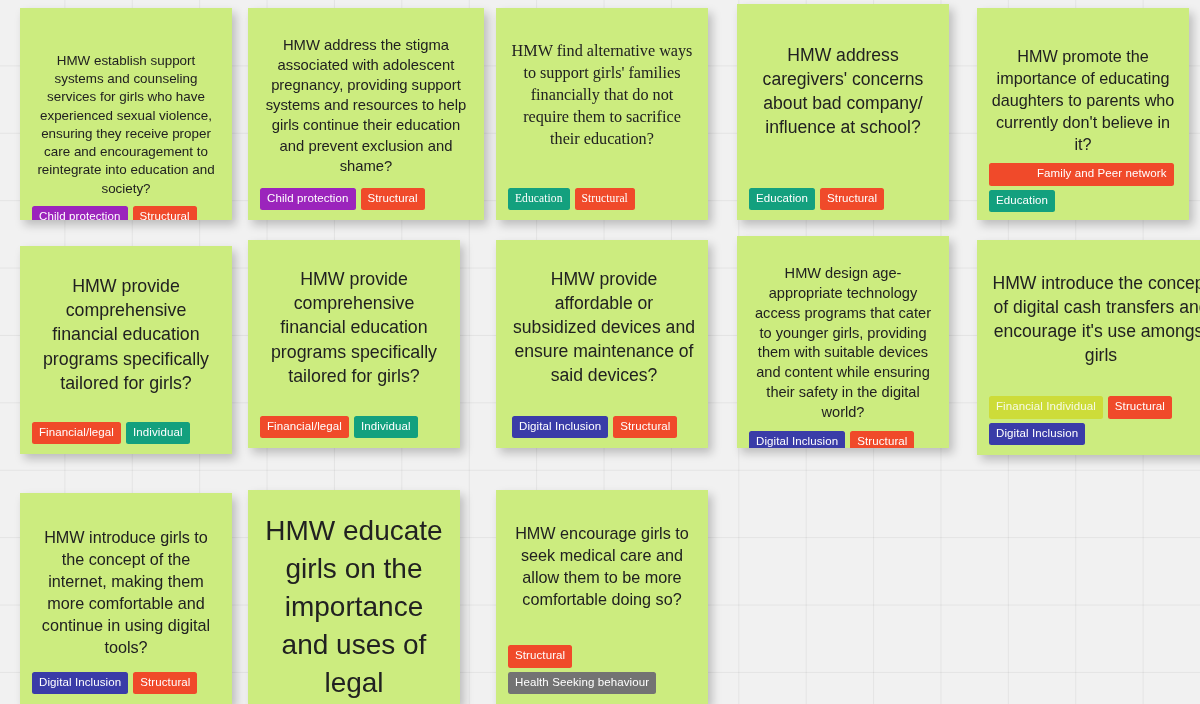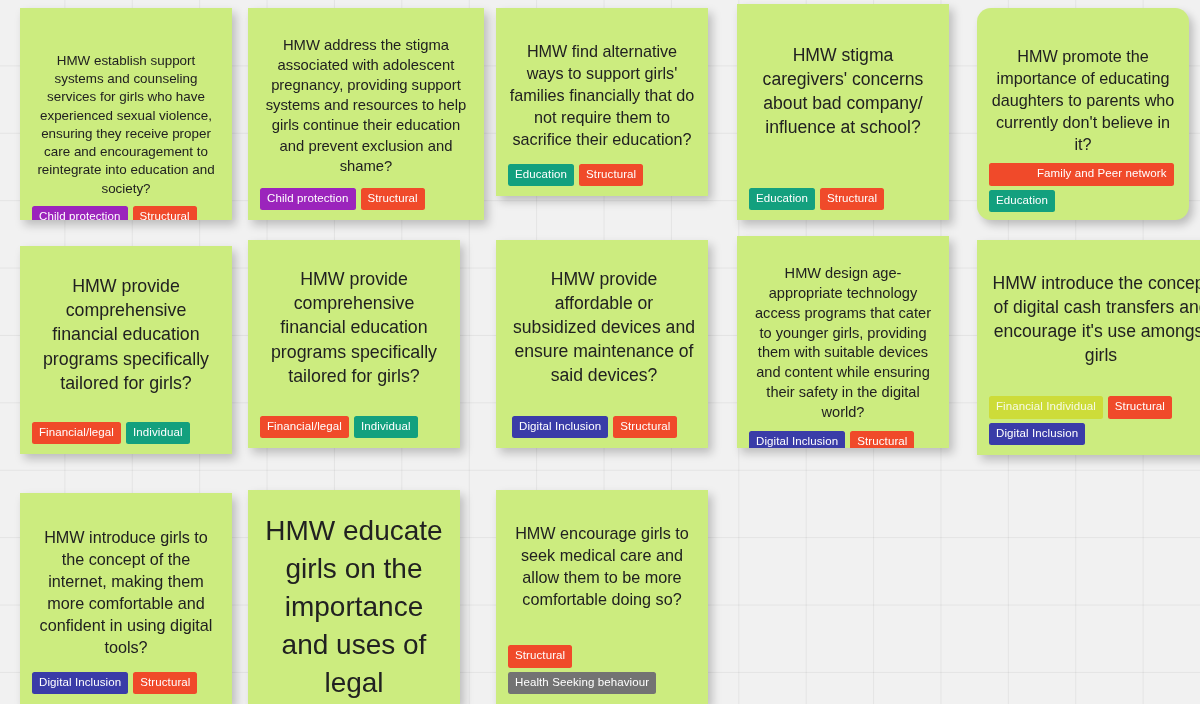--- a/index.html
+++ b/index.html
@@ -81,35 +81,35 @@
         <span class="tag" style="background: rgb(240, 74, 42);">Structural</span>
       </div>
     </div>
     <div class="note" style="left: 248px; top: 8px; width: 236px; height: 212px; background: rgb(204, 236, 127);">
       <div class="note-text" style="font-size: 14.8px; margin-top: 17px;">HMW address the stigma associated with adolescent pregnancy, providing support systems and resources to help girls continue their education and prevent exclusion and shame?</div>
       <div class="tags">
         <span class="tag" style="background: rgb(155, 36, 188);">Child protection</span>
         <span class="tag" style="background: rgb(240, 74, 42);">Structural</span>
       </div>
     </div>
-    <div class="note" style="left: 496px; top: 8px; width: 212px; height: 188px; background: rgb(204, 236, 127);">
+    <div class="note" style="left: 496px; top: 8px; width: 212px; height: 212px; background: rgb(204, 236, 127); font-family: Liberation Serif, serif;">
       <div class="note-text" style="font-size: 16.2px; margin-top: 22px;">HMW find alternative ways to support girls' families financially that do not require them to sacrifice their education?</div>
       <div class="tags">
         <span class="tag" style="background: rgb(19, 160, 126);">Education</span>
         <span class="tag" style="background: rgb(240, 74, 42);">Structural</span>
       </div>
     </div>
     <div class="note" style="left: 737px; top: 4px; width: 212px; height: 216px; background: rgb(204, 236, 127);">
-      <div class="note-text" style="font-size: 17.6px; margin-top: 30px;">HMW stigma caregivers' concerns about bad company/ influence at school?</div>
+      <div class="note-text" style="font-size: 17.6px; margin-top: 30px;">HMW address caregivers' concerns about bad company/ influence at school?</div>
       <div class="tags">
         <span class="tag" style="background: rgb(19, 160, 126);">Education</span>
         <span class="tag" style="background: rgb(240, 74, 42);">Structural</span>
       </div>
     </div>
-    <div class="note" style="left: 977px; top: 8px; width: 212px; height: 212px; background: rgb(204, 236, 127); border-radius: 14px;">
+    <div class="note" style="left: 977px; top: 8px; width: 212px; height: 212px; background: rgb(204, 236, 127);">
       <div class="note-text" style="font-size: 16.2px; margin-top: 27px;">HMW promote the importance of educating daughters to parents who currently don't believe in it?</div>
       <div class="tags">
         <span class="tag" style="background: rgb(240, 74, 42); padding-left: 48px;">Family and Peer network</span>
         <span class="tag" style="background: rgb(19, 160, 126);">Education</span>
       </div>
     </div>
     <div class="note" style="left: 20px; top: 246px; width: 212px; height: 208px; background: rgb(204, 236, 127);">
       <div class="note-text" style="font-size: 17.8px; margin-top: 18px;">HMW provide comprehensive financial education programs specifically tailored for girls?</div>
       <div class="tags">
         <span class="tag" style="background: rgb(240, 74, 42);">Financial/legal</span>
@@ -139,21 +139,21 @@
     </div>
     <div class="note" style="left: 977px; top: 240px; width: 248px; height: 215px; background: rgb(204, 236, 127); justify-content: space-between;">
       <div class="note-text" style="font-size: 17.6px; margin-top: 22px;">HMW introduce the concept of digital cash transfers and encourage it's use amongst girls</div>
       <div class="tags">
         <span class="tag" style="background: rgb(205, 220, 57); color: rgb(247, 251, 230);">Financial Individual</span>
         <span class="tag" style="background: rgb(240, 74, 42);">Structural</span>
         <span class="tag" style="background: rgb(58, 60, 168);">Digital Inclusion</span>
       </div>
     </div>
     <div class="note" style="left: 20px; top: 493px; width: 212px; height: 211px; background: rgb(204, 236, 127);">
-      <div class="note-text" style="font-size: 16.2px; margin-top: 23px;">HMW introduce girls to the concept of the internet, making them more comfortable and confident in using digital tools?</div>
+      <div class="note-text" style="font-size: 16.2px; margin-top: 23px;">HMW introduce girls to the concept of the internet, making them more comfortable and continue in using digital tools?</div>
       <div class="tags">
         <span class="tag" style="background: rgb(58, 60, 168);">Digital Inclusion</span>
         <span class="tag" style="background: rgb(240, 74, 42);">Structural</span>
       </div>
     </div>
     <div class="note" style="left: 248px; top: 490px; width: 212px; height: 214px; background: rgb(204, 236, 127);">
       <div class="note-text" style="font-size: 28px; margin-top: 12px;">HMW educate girls on the importance and uses of legal identification?</div>
       <div class="tags">
         <span class="tag" style="background: rgb(240, 74, 42);">Financial/legal</span>
         <span class="tag" style="background: rgb(240, 74, 42);">Structural</span>

